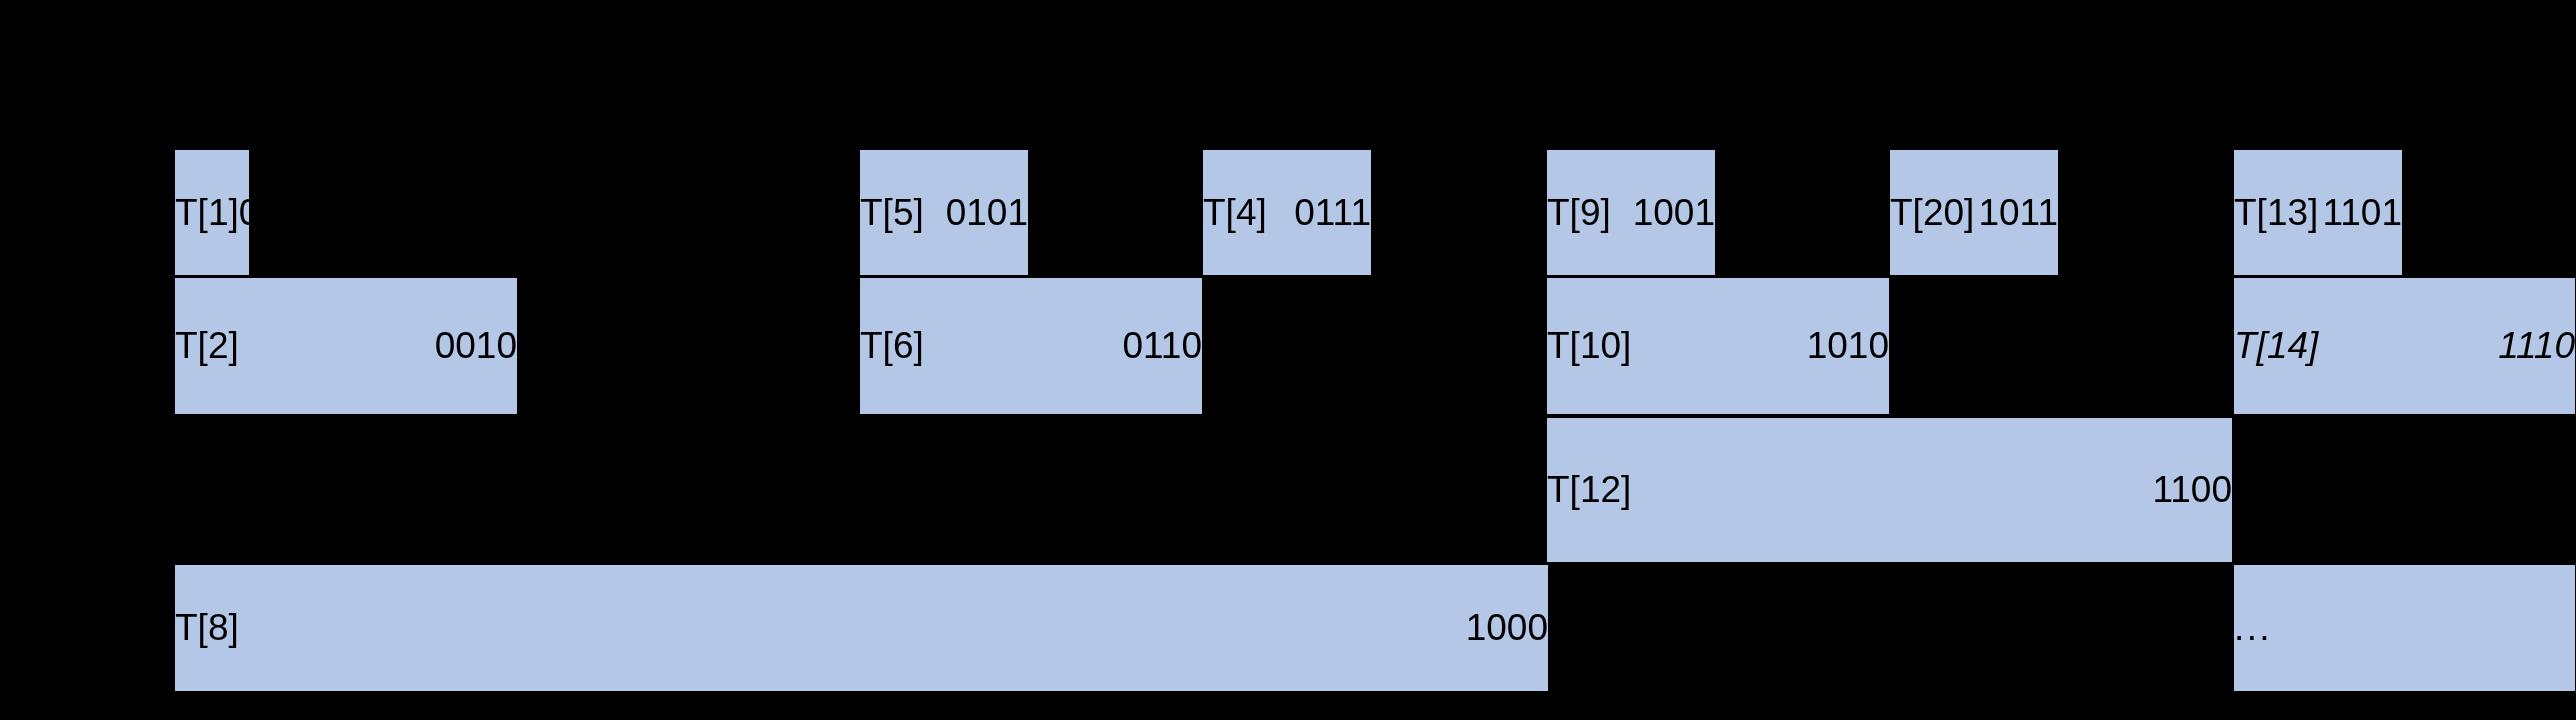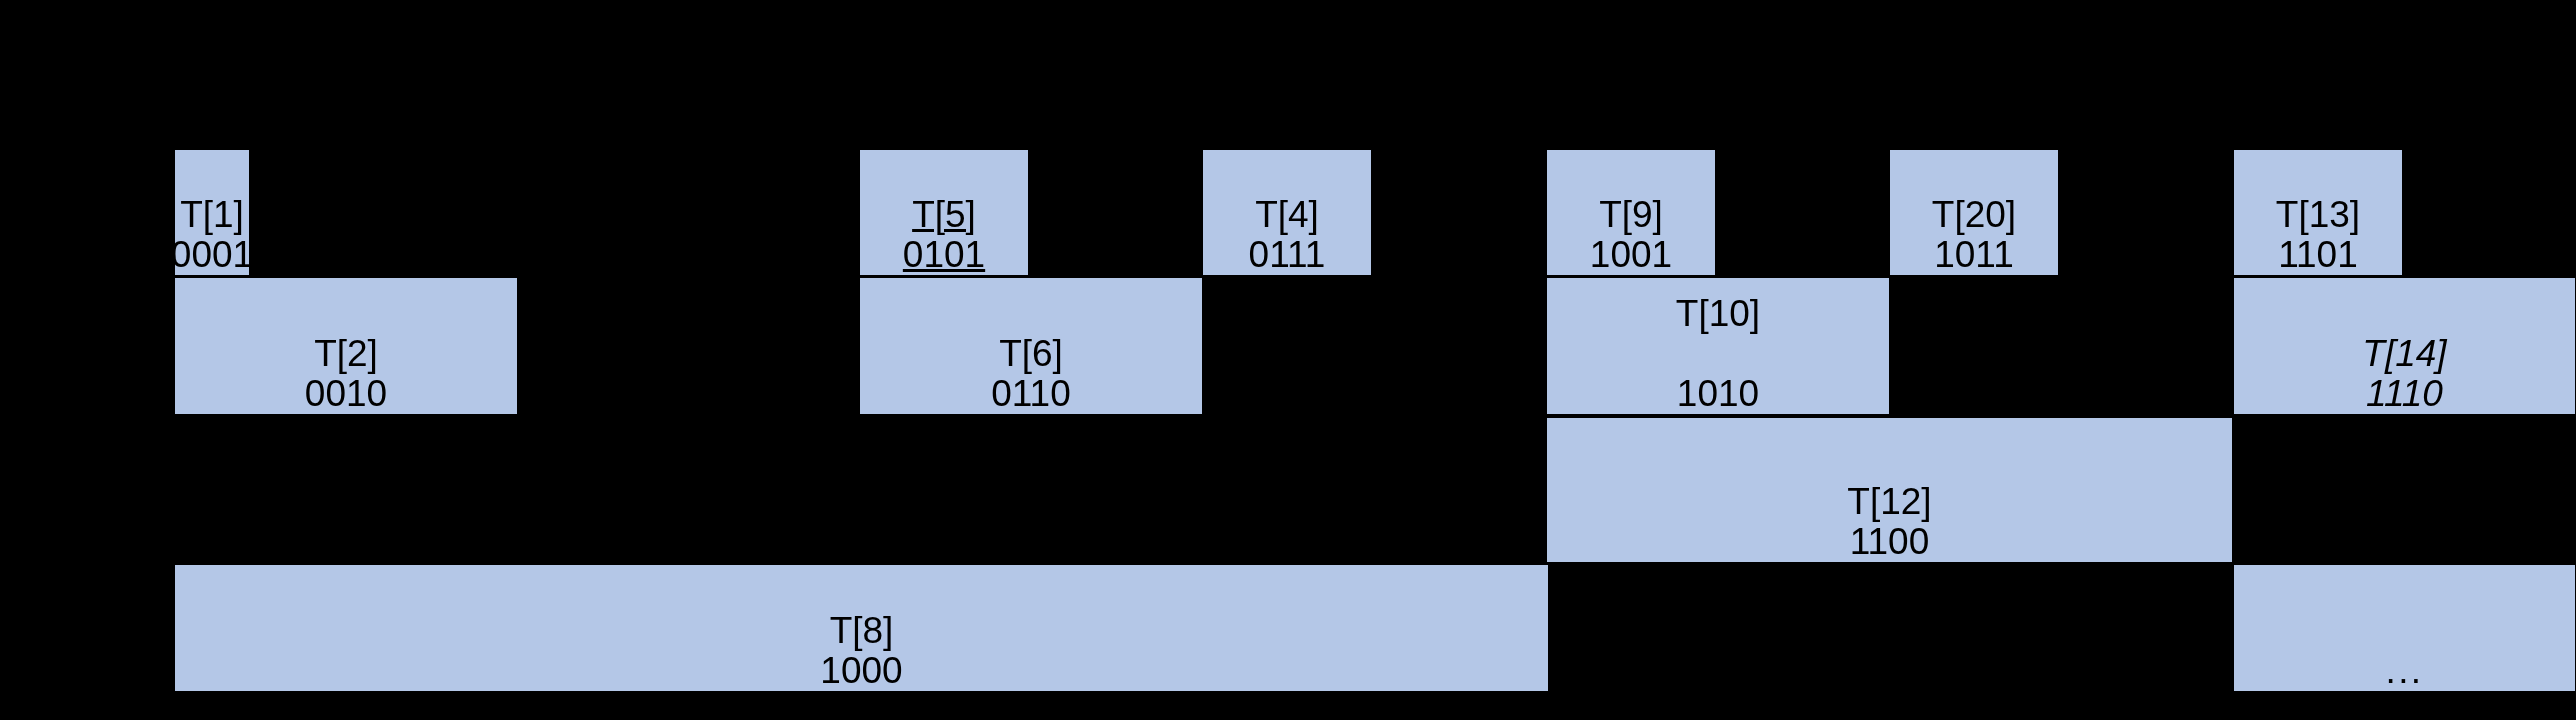--- a/index.html
+++ b/index.html
@@ -9,42 +9,41 @@
     background:#000;
     font-family:"Liberation Sans", sans-serif;
     overflow:hidden;
   }
   .node{
     position:absolute;
     background:#b4c7e7;
     border:1.2px solid #000;
     box-sizing:border-box;
     display:flex;
-    flex-direction:column;
     align-items:center;
-    justify-content:flex-end;
+    justify-content:space-between;
     color:#000;
     line-height:1.08;
   }
   .node .lbl{ font-size:37px; }
   .node .bin{ font-size:37px; }
   .node.ellipsis .lbl{ font-size:37px; letter-spacing:2.4px; }
 </style>
 </head>
 <body>
 
 <div id="page">
 
   <div class="node" style="left:174px;top:149px;width:76px;height:127px;">
     <span class="lbl">T[1]</span>
     <span class="bin">0001</span>
   </div>
 
 
-  <div class="node" style="left:859px;top:149px;width:170px;height:127px;text-decoration:underline;">
+  <div class="node" style="left:859px;top:149px;width:170px;height:127px;">
     <span class="lbl">T[5]</span>
     <span class="bin">0101</span>
   </div>
 
   <div class="node" style="left:1202px;top:149px;width:170px;height:127px;">
     <span class="lbl">T[4]</span>
     <span class="bin">0111</span>
   </div>
 
   <div class="node" style="left:1546px;top:149px;width:170px;height:127px;">

